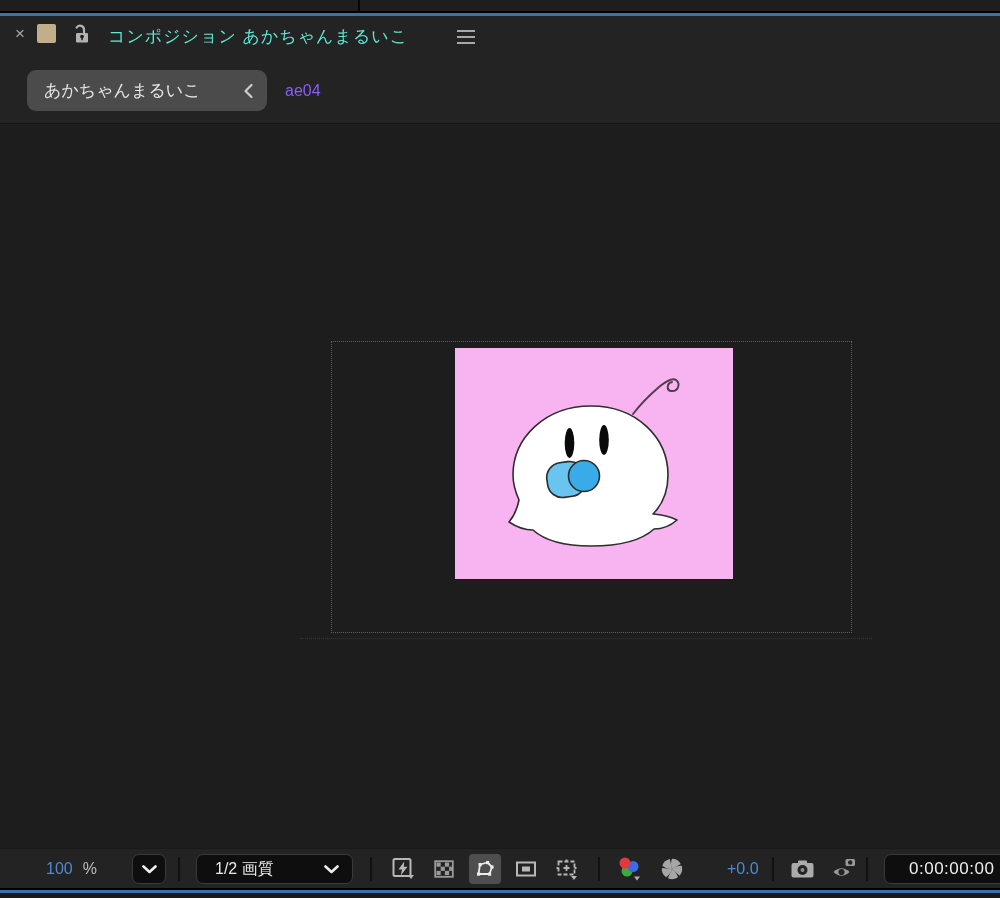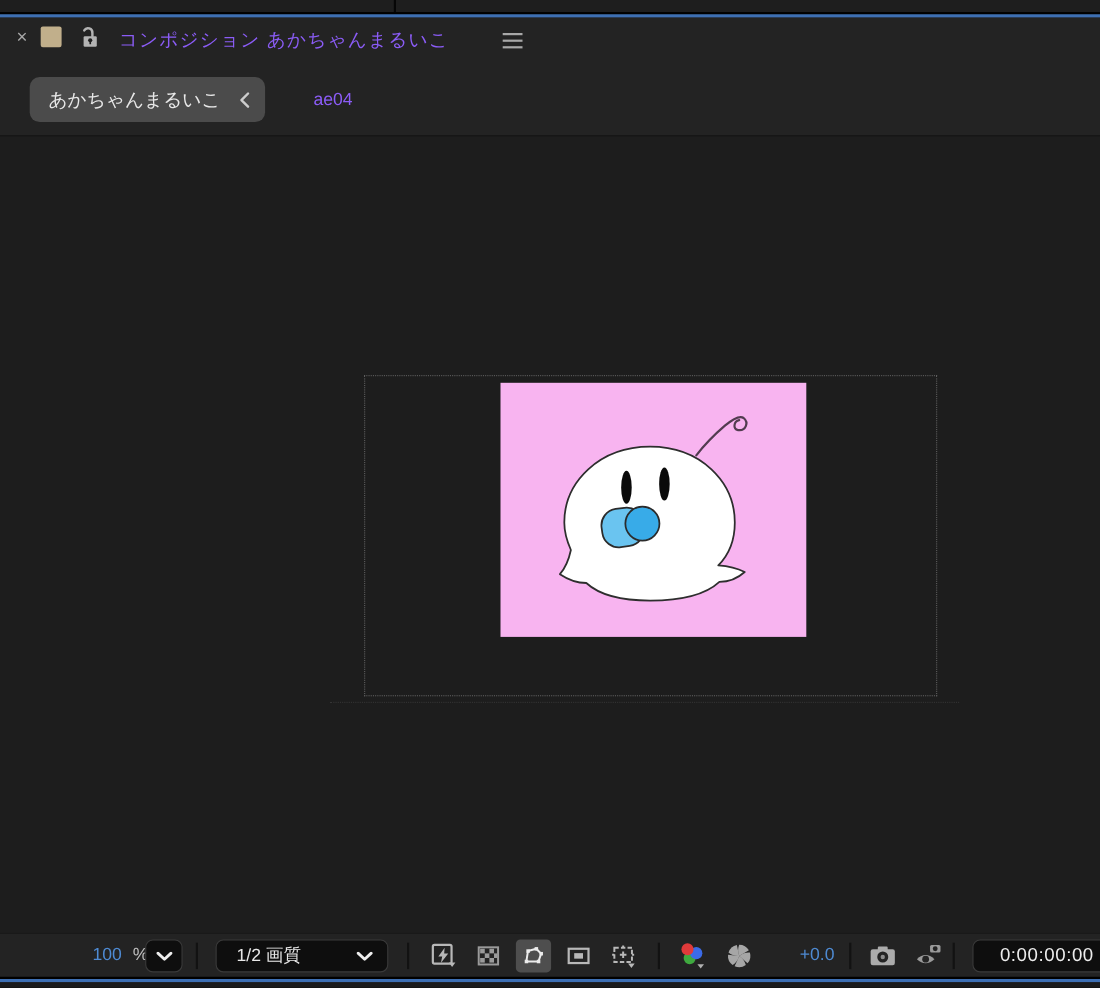--- a/index.html
+++ b/index.html
@@ -10,26 +10,26 @@
   .top-strip{position:absolute;left:0;top:0;width:1000px;height:11px;background:#1E1E1E;}
   .top-strip .divider{position:absolute;left:358px;top:0;width:2px;height:11px;background:#060606;}
   .black-line-top{position:absolute;left:0;top:11px;width:1000px;height:2px;background:#000;}
   .blue-top{position:absolute;left:0;top:13px;width:1000px;height:3px;background:#3D6FB3;}
 
   
   .header{position:absolute;left:0;top:16px;width:1000px;height:107px;background:#232323;}
   .tab-close{position:absolute;left:10px;top:6px;width:20px;height:24px;color:#A8A8A8;font-size:17px;line-height:24px;text-align:center;cursor:default;}
   .tab-swatch{position:absolute;left:37px;top:8px;width:19px;height:19px;background:#C1AF8B;border-radius:2px;}
   .tab-lock{position:absolute;left:71px;top:7px;width:20px;height:22px;}
-  .tab-title{position:absolute;left:108px;top:8px;height:26px;line-height:26px;color:#8b5cf6;font-size:17px;letter-spacing:1px;white-space:nowrap;text-align:center;}
+  .tab-title{position:absolute;left:108px;top:8px;height:26px;line-height:26px;color:#5eead4;font-size:17px;letter-spacing:1px;white-space:nowrap;text-align:center;}
   .tab-menu{position:absolute;left:455px;top:13px;width:22px;height:16px;}
   .tab-menu span{position:absolute;left:2px;width:18px;height:2px;background:#A8A8A8;}
   .tab-menu span:nth-child(1){top:1px}.tab-menu span:nth-child(2){top:7px}.tab-menu span:nth-child(3){top:13px}
 
-  .bc-btn{position:absolute;left:27px;top:54px;width:214px;height:41px;background:#4B4B4B;border-radius:9px;
+  .bc-btn{position:absolute;left:27px;top:54px;width:240px;height:41px;background:#4B4B4B;border-radius:9px;
           display:flex;align-items:center;justify-content:space-between;padding:0 13px 0 17px;cursor:default;}
   .bc-label{color:#E8E8E8;font-size:17px;white-space:nowrap;}
   .bc-parent{position:absolute;left:285px;top:54px;height:41px;line-height:41px;color:#8b5cf6;font-size:16px;}
 
   
   .viewer{position:absolute;left:0;top:123px;width:1000px;height:725px;background:#1D1D1D;border-top:1px solid #151515;}
   .roi-rect{position:absolute;left:331px;top:217px;width:521px;height:292px;border:1px dotted #5F5F5F;}
   .faint-dotted{position:absolute;left:300px;top:514px;width:572px;height:0;border-top:1px dotted #353535;}
   .comp-frame{position:absolute;left:455px;top:224px;width:278px;height:231px;background:#F8B4F0;}
 
@@ -114,21 +114,21 @@
         <ellipse cx="114.5" cy="95" rx="4.8" ry="15" fill="#0A0A0A"></ellipse>
         <ellipse cx="149" cy="92" rx="4.8" ry="15" fill="#0A0A0A"></ellipse>
 
         <rect x="92" y="114" width="38" height="35" rx="15" fill="#6AC4F0" stroke="#2B2B2B" stroke-width="1.6" transform="rotate(-8 111 131)"></rect>
         <circle cx="129" cy="128" r="15.5" fill="#38ABE8" stroke="#2B2B2B" stroke-width="1.6"></circle>
       </svg>
     </div>
   </div>
 
   <div class="toolbar">
-    <div class="t-abs" style="left:46px;margin-left:38px;">
+    <div class="t-abs" style="left:46px;">
       <span class="blue-num">100</span>
       <span class="gray-txt" style="margin-left:10px;">%</span>
     </div>
     <div class="dd-btn" style="left:132px;width:34px;">
       <svg width="15" height="9" viewBox="0 0 15 9">
           <polyline points="1.5,1.5 7.5,7 13.5,1.5" fill="none" stroke="#EDEDED" stroke-width="2.6" stroke-linecap="round" stroke-linejoin="round"></polyline>
         </svg>
     </div>
     <div class="sep" style="left:178px;"></div>
 

